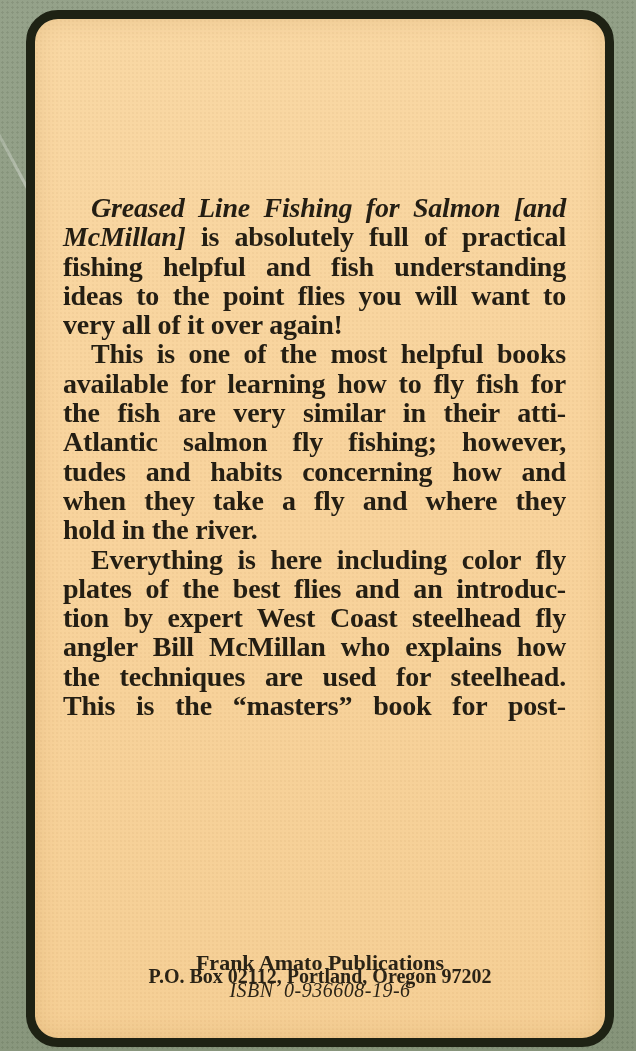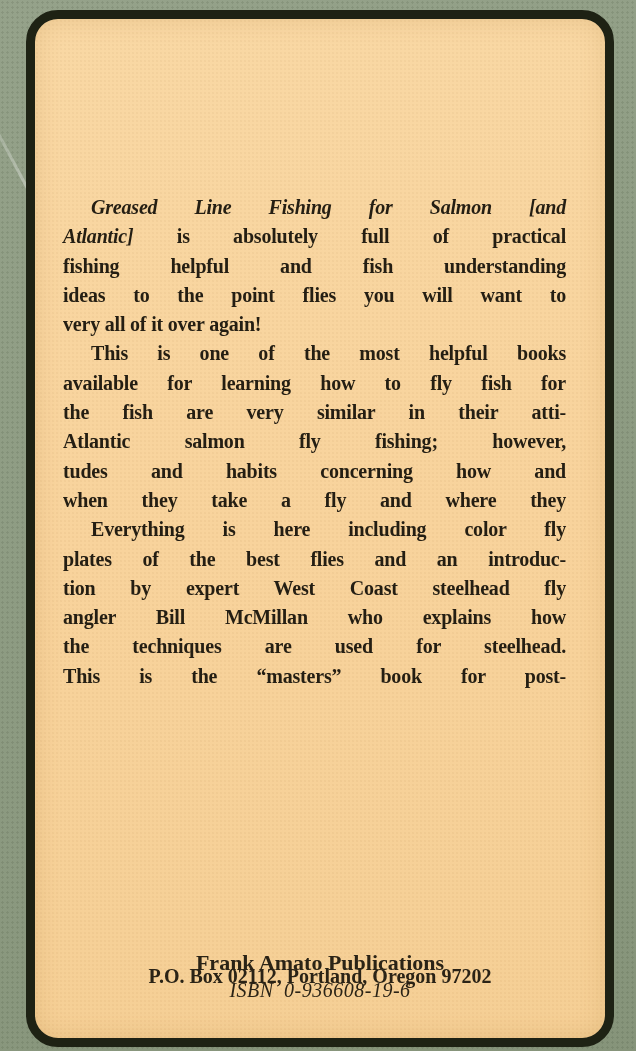--- a/index.html
+++ b/index.html
@@ -41,21 +41,21 @@
       linear-gradient(175deg, #f9d8a4 0%, #f8d39c 50%, #f5cf95 100%);
     background-size: 4px 4px, 100% 100%;
     box-shadow: inset 0 0 24px rgba(160, 110, 40, 0.18);
   }
   .body-text {
     position: absolute;
     left: 28px;
     top: 174px;
     width: 503px;
     color: #241e13;
-    font-size: 20px;
+    font-size: 28px;
     font-weight: bold;
     line-height: 29.3px;
     letter-spacing: -0.2px;
   }
   .line {
     text-align: justify;
     text-align-last: justify;
     white-space: normal;
   }
   .line.last {
@@ -98,30 +98,31 @@
   }
 </style>
 </head>
 <body>
 
 <div class="crease"></div>
 
 <div class="card">
   <div class="body-text">
       <div class="line indent"><span class="italic">Greased Line Fishing for Salmon [and</span></div>
-      <div class="line"><span class="italic">Atlantic]</span><span> is absolutely full of practical</span></div>
+      <div class="line"><span class="italic">McMillan]</span><span> is absolutely full of practical</span></div>
       <div class="line"><span>fishing helpful and fish understanding</span></div>
       <div class="line"><span>ideas to the point flies you will want to</span></div>
       <div class="line last"><span>very all of it over again!</span></div>
       <div class="line indent"><span>This is one of the most helpful books</span></div>
       <div class="line"><span>available for learning how to fly fish for</span></div>
       <div class="line"><span>the fish are very similar in their atti-</span></div>
       <div class="line"><span>Atlantic salmon fly fishing; however,</span></div>
       <div class="line"><span>tudes and habits concerning how and</span></div>
       <div class="line"><span>when they take a fly and where they</span></div>
+      <div class="line last"><span>hold in the river.</span></div>
       <div class="line indent"><span>Everything is here including color fly</span></div>
       <div class="line"><span>plates of the best flies and an introduc-</span></div>
       <div class="line"><span>tion by expert West Coast steelhead fly</span></div>
       <div class="line"><span>angler Bill McMillan who explains how</span></div>
       <div class="line"><span>the techniques are used for steelhead.</span></div>
       <div class="line"><span>This is the “masters” book for post-</span></div>
     </div>
 
   <div class="footer-line publisher">Frank Amato Publications</div>
 

